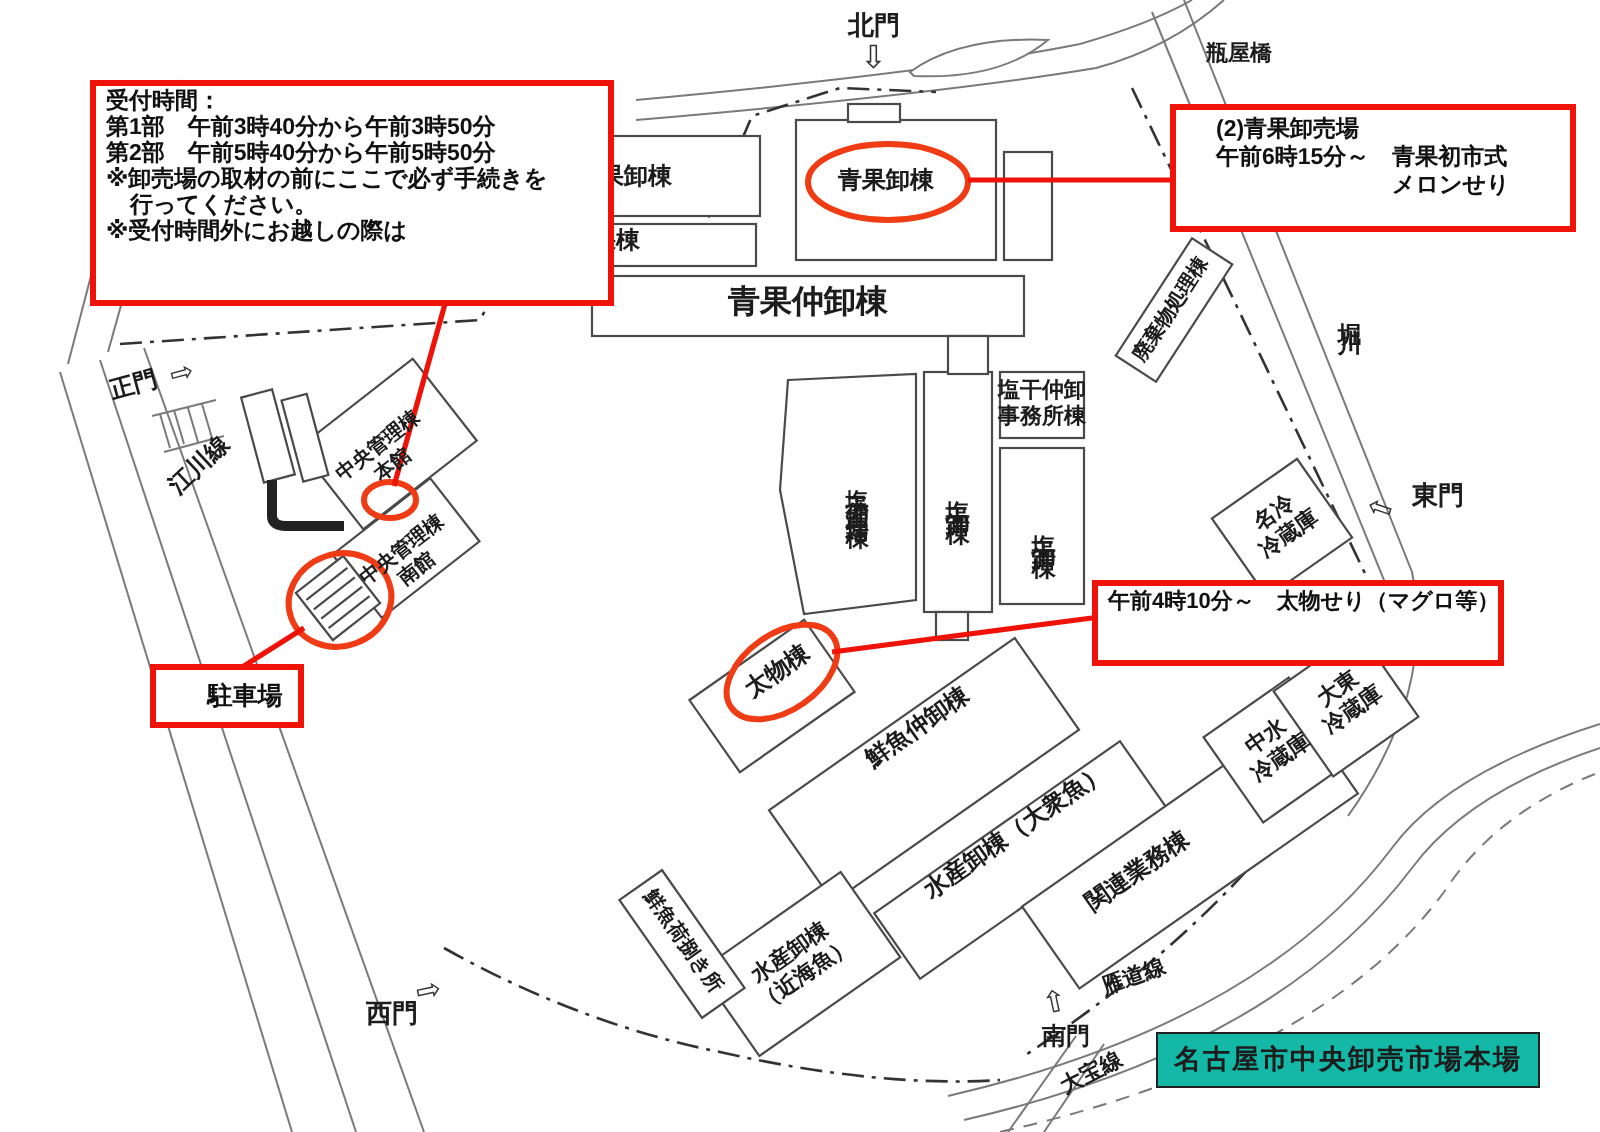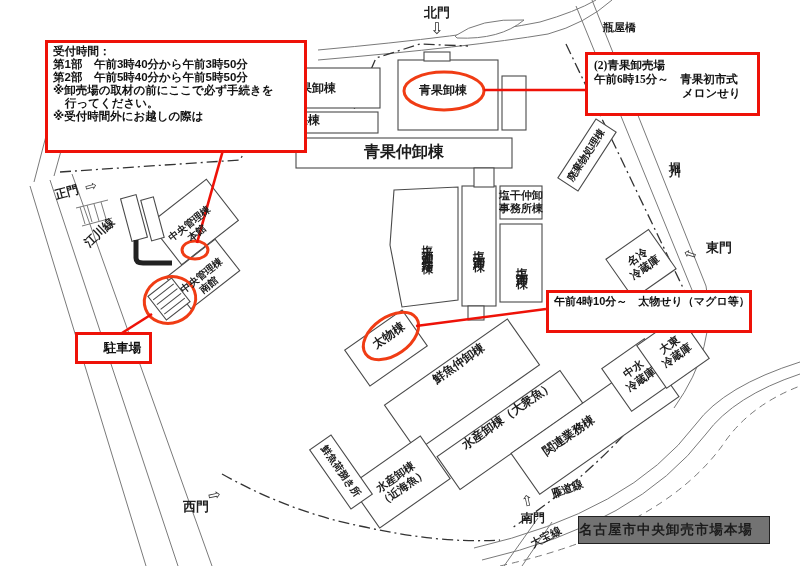--- a/index.html
+++ b/index.html
@@ -7,22 +7,22 @@
          font-family:"Liberation Sans","DejaVu Sans",sans-serif;color:#1c1c1c;}
   svg.map{position:absolute;left:0;top:0;z-index:1;}
   .lbl{position:absolute;z-index:5;font-weight:bold;white-space:pre-line;line-height:1.15;
        color:#1c1c1c;pointer-events:none;}
   .c{transform:translate(-50%,-50%);text-align:center;}
   .v{writing-mode:vertical-rl;letter-spacing:3px;}
   .arrow{position:absolute;z-index:5;color:#333;font-weight:normal;}
   .callout{position:absolute;z-index:20;background:#fff;border:3px solid #ee1208;
            font-weight:bold;color:#111;padding-left:18px;}
   .callout .ln{white-space:nowrap;}
-  .titlebox{position:absolute;z-index:20;background:#737373;border:1.5px solid #222;
-            font-weight:bold;display:flex;align-items:center;justify-content:flex-start;}
+  .titlebox{position:absolute;z-index:20;background:#14b8a6;border:1.5px solid #222;
+            font-weight:bold;display:flex;align-items:center;justify-content:center;}
 </style>
 </head>
 <body>
 
 <div class="stage">
 
   <svg class="map" width="800" height="566" viewBox="0 0 800 566">
 
     <g stroke="#7a7a7a" stroke-width="1" fill="none">
 
@@ -162,21 +162,21 @@
 
   <div class="callout" style="left:45px;top:40px;width:246px;height:103px;font-size:11.5px;line-height:12.9px;padding:2px 5px;">
     <div class="ln">受付時間：</div>
     <div class="ln">第1部　午前3時40分から午前3時50分</div>
     <div class="ln">第2部　午前5時40分から午前5時50分</div>
     <div class="ln">※卸売場の取材の前にここで必ず手続きを</div>
     <div class="ln" style="padding-left:12px;">行ってください。</div>
     <div class="ln">※受付時間外にお越しの際は</div>
   </div>
 
-  <div class="callout" style="left:585px;top:52px;width:157px;height:52px;font-size:11.5px;line-height:14px;padding:3px 6px;font-family:Liberation Serif, serif;">
+  <div class="callout" style="left:585px;top:52px;width:157px;height:52px;font-size:11.5px;line-height:14px;padding:3px 20px;">
     <div class="ln">(2)青果卸売場</div>
     <div class="ln">午前6時15分～　青果初市式</div>
     <div class="ln" style="padding-left:88px;">メロンせり</div>
   </div>
 
   <div class="callout" style="left:546px;top:290px;width:190px;height:33px;font-size:11px;line-height:13.5px;padding:2px 5px;">
     <div class="ln">午前4時10分～　太物せり（マグロ等）</div>
   </div>
 
   <div class="callout" style="left:75px;top:332px;width:53px;height:26px;font-size:12.5px;display:flex;align-items:center;justify-content:center;">

